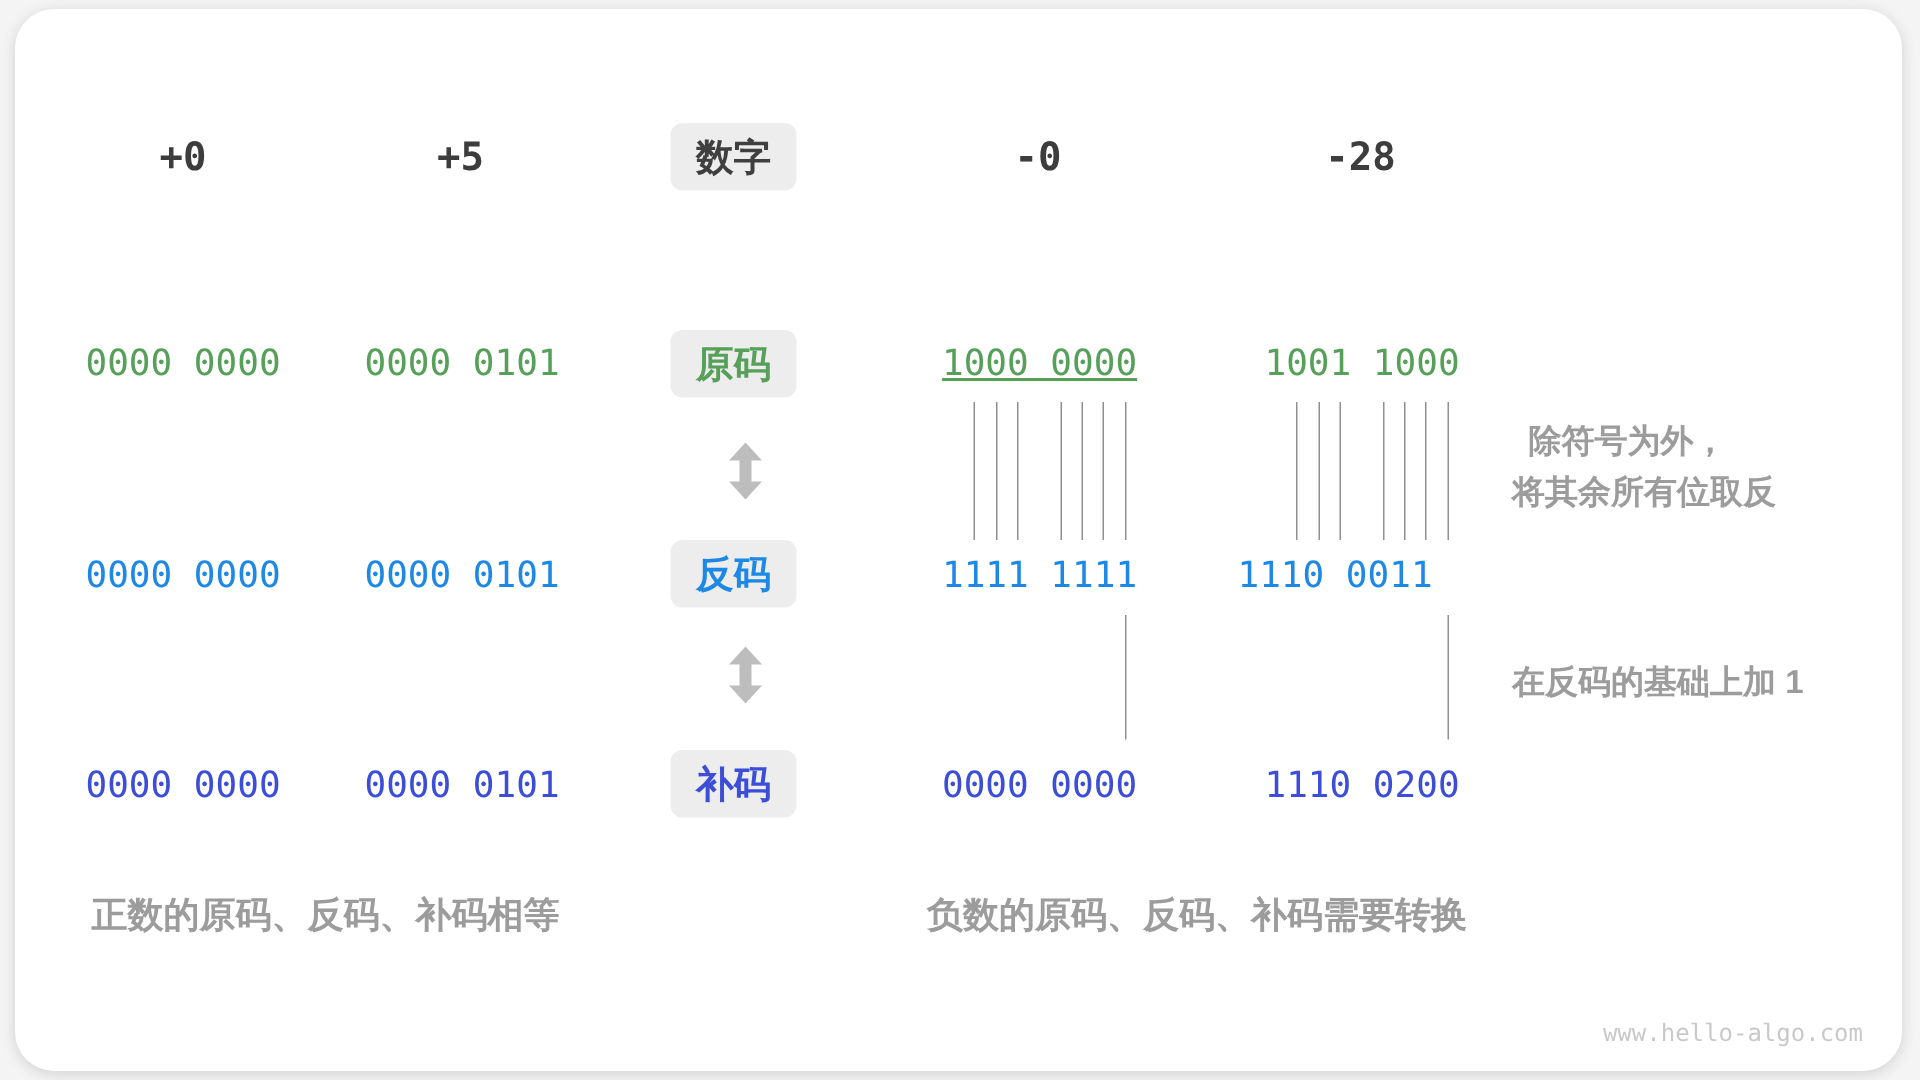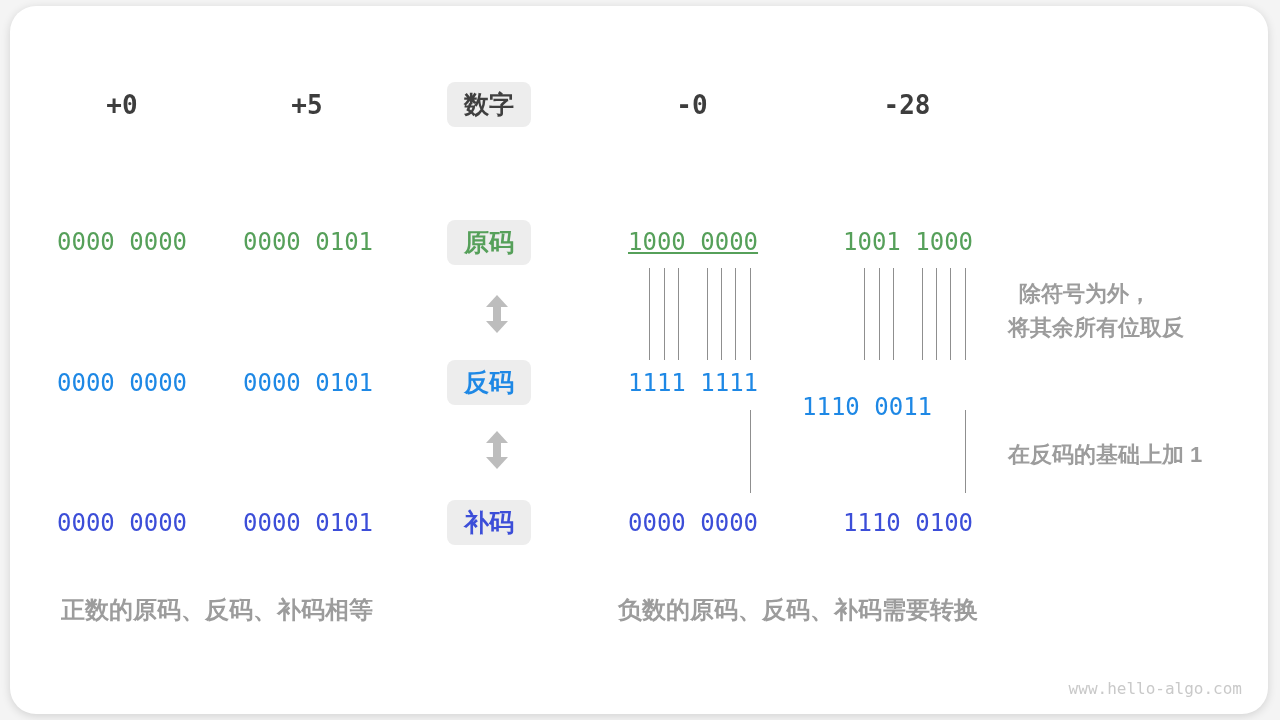--- a/index.html
+++ b/index.html
@@ -66,30 +66,30 @@
   <svg class="arrow" style="top:431px;" viewBox="0 0 22 38">
     <polygon points="11,0 22,12 0,12" fill="#bdbdbd"></polygon>
     <rect x="7" y="10" width="8" height="18" fill="#bdbdbd"></rect>
     <polygon points="11,38 22,26 0,26" fill="#bdbdbd"></polygon>
   </svg>
 
   <div class="bin mono blue" style="left:57px;top:369px;">0000 0000</div>
   <div class="bin mono blue" style="left:243px;top:369px;">0000 0101</div>
   <div class="labelbox blue" style="top:360px;">反码</div>
   <div class="bin mono blue" style="left:628px;top:369px;text-align:center;">1111 1111</div>
-  <div class="bin mono blue" style="left:802px;top:369px;margin-top:24px;">1110 0011</div>
+  <div class="bin mono blue" style="left:825px;top:369px;">1110 0011</div>
 
   <div class="tick tickB" style="left:750px;"></div>
   <div class="tick tickB" style="left:965px;"></div>
 
   <div class="bin mono indigo" style="left:57px;top:509px;">0000 0000</div>
   <div class="bin mono indigo" style="left:243px;top:509px;">0000 0101</div>
   <div class="labelbox indigo" style="top:500px;">补码</div>
   <div class="bin mono indigo" style="left:628px;top:509px;">0000 0000</div>
-  <div class="bin mono indigo" style="left:843px;top:509px;">1110 0100</div>
+  <div class="bin mono indigo" style="left:843px;top:509px;">1110 0200</div>
 
   <div class="note" style="top:279px;padding-left:11px;">除符号为外，</div>
   <div class="note" style="top:313px;">将其余所有位取反</div>
   <div class="note" style="top:440px;">在反码的基础上加 1</div>
 
   <div class="caption" style="left:61px;">正数的原码、反码、补码相等</div>
   <div class="caption" style="left:618px;">负数的原码、反码、补码需要转换</div>
 
   <div class="footer mono">www.hello-algo.com</div>
 </div>

